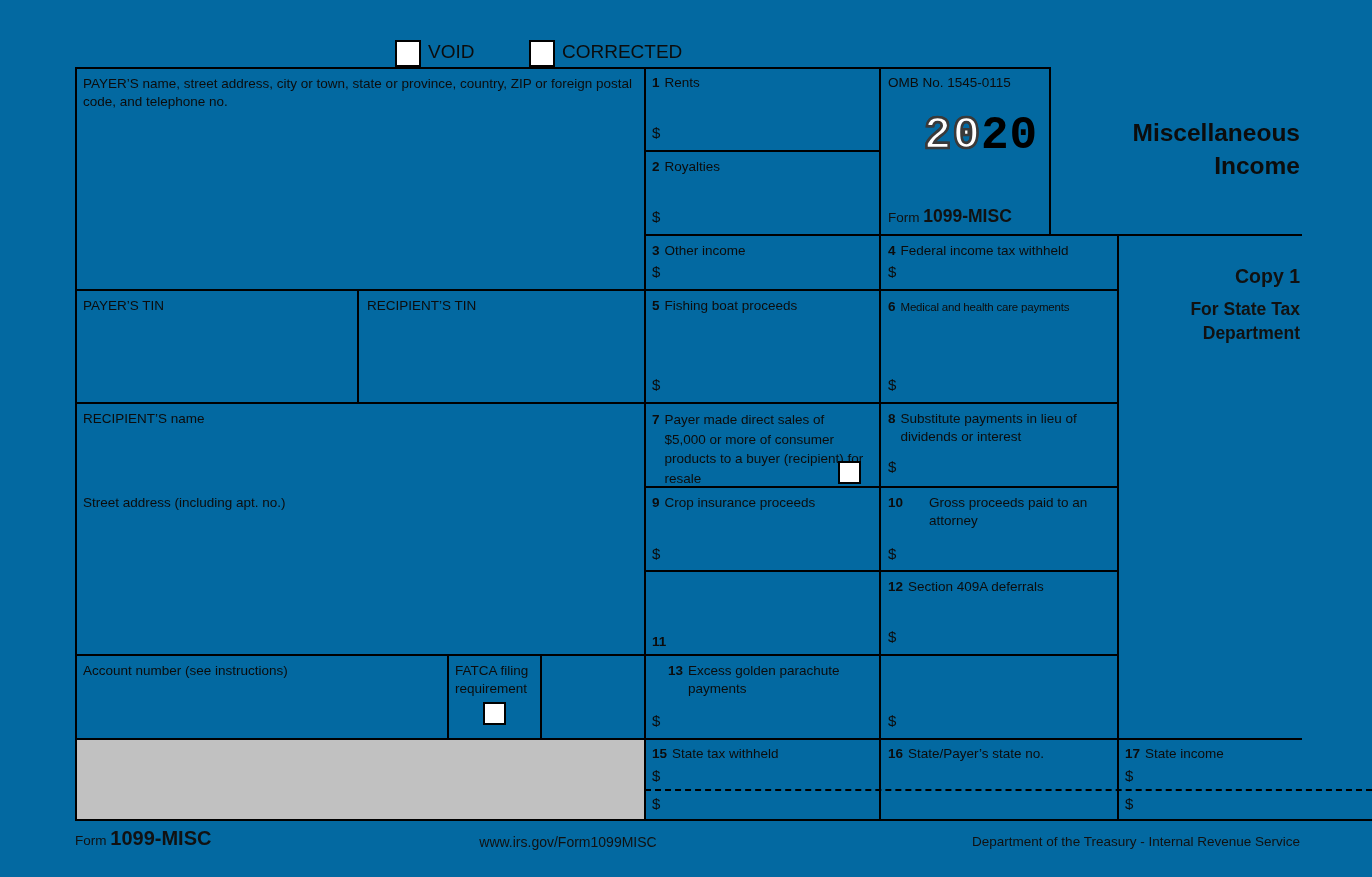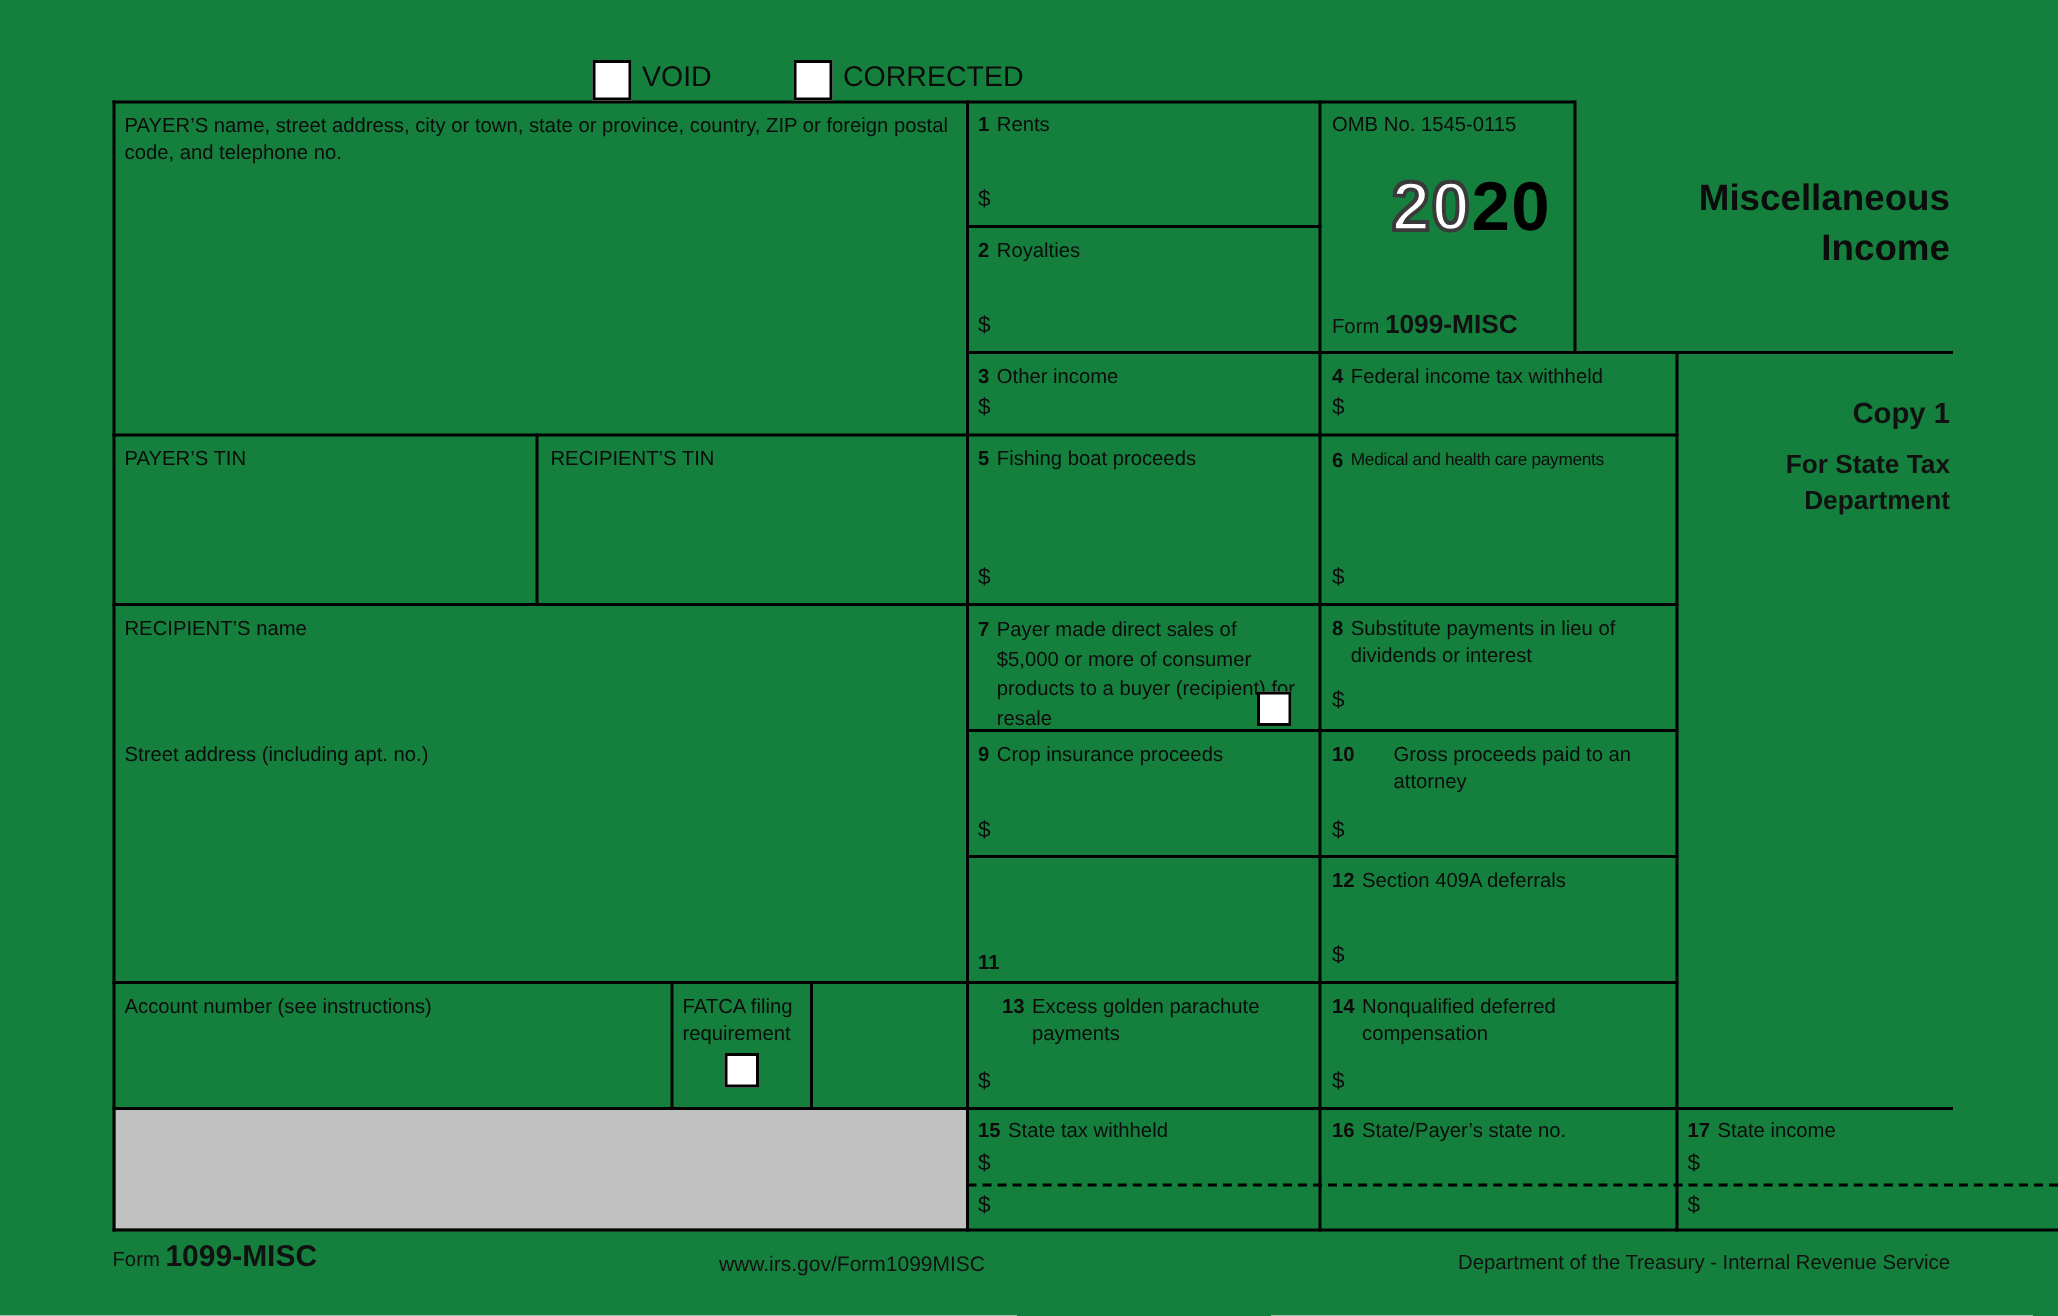--- a/index.html
+++ b/index.html
@@ -1,31 +1,31 @@
 <!DOCTYPE html>
 <html><head>
 <meta charset="utf-8">
 <style>
   html,body{margin:0;padding:0;background:#fff;}
   body{font-family:"Liberation Sans", sans-serif; color:#111;}
-  #form{position:relative;width:1372px;height:877px;background:#15803d;overflow:hidden;}
+  #form{position:relative;width:1372px;height:877px;background:#0369a1;overflow:hidden;}
   .hl{position:absolute;height:2px;background:#000;z-index:2;}
   .vl{position:absolute;width:2px;background:#000;z-index:2;}
   .dashl{position:absolute;height:0;border-top:2px dashed #000;z-index:2;}
   .shade{position:absolute;background:#c1c1c1;z-index:1;}
   .txt{position:absolute;z-index:3;font-size:13.5px;line-height:18px;color:#0c0c0c;}
   .num{font-weight:700;}
   .dollar{position:absolute;z-index:3;font-size:15px;color:#0c0c0c;}
   .cb{position:absolute;border:2px solid #000;background:#fff;z-index:3;}
   .cbl{position:absolute;z-index:3;font-size:19px;color:#0c0c0c;}
   .boxlbl{display:flex;gap:5px;align-items:flex-start;}
   .boxlbl .lab{display:block;}
   .small{font-size:11.5px;letter-spacing:-0.2px;}
   .omb{font-size:13.5px;}
-  .year{position:absolute;z-index:3;left:881px;top:110px;width:200px;text-align:center;font-size:46px;font-weight:700;letter-spacing:1px;}
+  .year{position:absolute;z-index:3;left:881px;top:110px;width:200px;text-align:center;font-size:46px;font-weight:700;letter-spacing:1px;font-family:Liberation Mono, monospace;}
   .year .outline{color:#fff;-webkit-text-stroke:2.5px #3a3a3a;text-shadow:-1px -1px 0 #3a3a3a,1px -1px 0 #3a3a3a,-1px 1px 0 #3a3a3a,1px 1px 0 #3a3a3a;}
   .year .solid{color:#000;}
   .formname{position:absolute;z-index:3;left:888px;top:206px;font-size:13.5px;}
   .formname b{font-size:17.5px;}
   .title{position:absolute;z-index:3;right:72px;top:116px;text-align:right;font-size:24.5px;font-weight:700;line-height:33px;color:#0c0c0c;}
   .copy1{position:absolute;z-index:3;right:72px;top:265px;text-align:right;font-size:19.5px;font-weight:700;}
   .copyfor{position:absolute;z-index:3;right:72px;top:297px;text-align:right;font-size:17.5px;font-weight:700;line-height:24px;}
   .footer-form{position:absolute;z-index:3;left:75px;top:827px;font-size:13.5px;}
   .footer-form b{font-size:20px;}
   .footer-url{position:absolute;z-index:3;left:398px;top:834px;width:340px;text-align:center;font-size:14px;}
@@ -158,24 +158,20 @@
     <span class="num">12</span>
     <span class="lab">Section 409A deferrals</span>
   </div>
   <div class="dollar" style="left:888px;top:628px;">$</div>
 
   <div class="txt boxlbl" style="left:652px;top:662px;width:222px;margin-left:16px;">
     <span class="num">13</span>
     <span class="lab" style="width:196px;">Excess golden parachute payments</span>
   </div>
   <div class="dollar" style="left:652px;top:712px;">$</div>
-  <div class="txt boxlbl" style="left:888px;top:662px;width:228px;">
-    <span class="num">14</span>
-    <span class="lab" style="width:180px;">Nonqualified deferred compensation</span>
-  </div>
   <div class="dollar" style="left:888px;top:712px;">$</div>
 
   <div class="txt boxlbl" style="left:652px;top:745px;width:222px;">
     <span class="num">15</span>
     <span class="lab">State tax withheld</span>
   </div>
   <div class="dollar" style="left:652px;top:767px;">$</div>
   <div class="dollar" style="left:652px;top:795px;">$</div>
   <div class="txt boxlbl" style="left:888px;top:745px;width:228px;">
     <span class="num">16</span>

